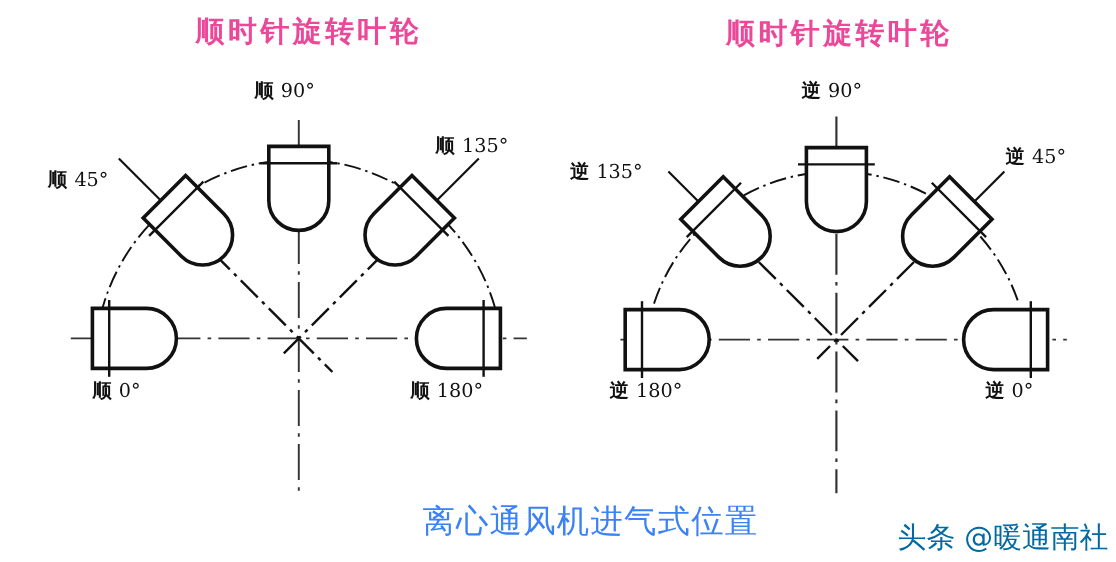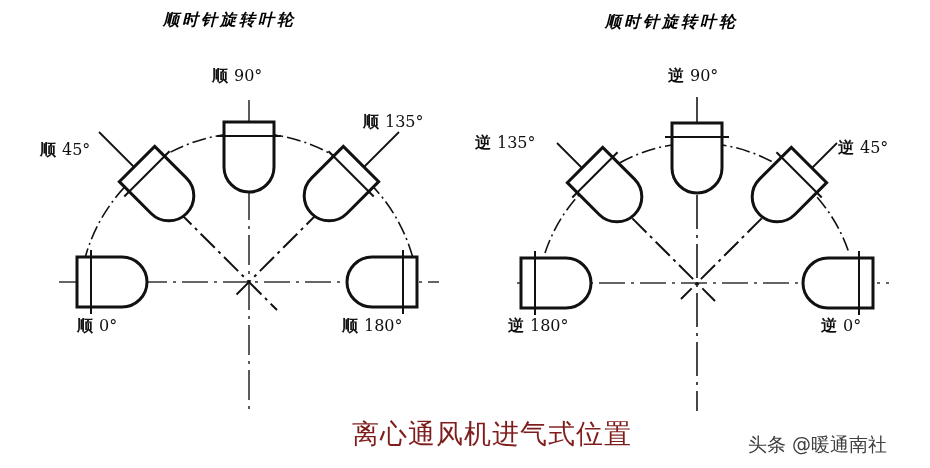--- a/index.html
+++ b/index.html
@@ -1,27 +1,27 @@
 <!DOCTYPE html>
 <html><head>
   <meta charset="utf-8">
   <style>
     html, body { margin: 0; padding: 0; background: #ffffff; }
     body { width: 930px; height: 468px; position: relative; overflow: hidden;
            font-family: "DejaVu Serif", serif; color: #111; }
     .canvas { position: absolute; left: 0; top: 0; }
     .title { position: absolute; font-family: "DejaVu Sans", sans-serif; font-weight: bold;
-             font-size: 16px; letter-spacing: 3px; color: #000000; font-style: italic; }
+             font-size: 24px; letter-spacing: 3px; color: #ec4899; }
     .label { position: absolute; font-family: "DejaVu Serif", serif; font-size: 16px;
              color: #111; white-space: nowrap; }
     .label .dir { font-family: "DejaVu Sans", sans-serif; font-weight: bold; margin-right: 6px; }
     .caption { position: absolute; font-family: Liberation Sans, sans-serif; font-size: 27px;
-               color: #7f1d1d; letter-spacing: 1px; }
-    .watermark { position: absolute; font-family: "DejaVu Sans", sans-serif; font-size: 19px;
-                 color: #404040; }
+               color: #3b82f6; letter-spacing: 1px; }
+    .watermark { position: absolute; font-family: "DejaVu Sans", sans-serif; font-size: 24px;
+                 color: #0369a1; }
   </style>
 </head>
 <body>
 
 <svg class="canvas" width="930" height="468" viewBox="0 0 930 468">
   <defs>
 
     <g id="inlet">
       <path d="M0,-25 L45,-25 A25,25 0 0 1 45,25 L0,25 Z" fill="#fff" stroke="#111" stroke-width="3"></path>
       <line x1="14" y1="-32" x2="14" y2="32" stroke="#111" stroke-width="2"></line>
@@ -107,21 +107,21 @@
 <div class="label" style="left:342px; top:316px;">
   <span class="dir">顺</span><span>180°</span>
 </div>
 
 <div class="label" style="left:668px; top:66px;">
   <span class="dir">逆</span><span>90°</span>
 </div>
 <div class="label" style="left:475px; top:133px;">
   <span class="dir">逆</span><span>135°</span>
 </div>
-<div class="label" style="left:838px; top:138px;">
+<div class="label" style="left:838px; top:121px;">
   <span class="dir">逆</span><span>45°</span>
 </div>
 <div class="label" style="left:508px; top:316px;">
   <span class="dir">逆</span><span>180°</span>
 </div>
 <div class="label" style="left:821px; top:316px;">
   <span class="dir">逆</span><span>0°</span>
 </div>
 
 <div class="caption" style="left:352px; top:416px;">离心通风机进气式位置</div>

